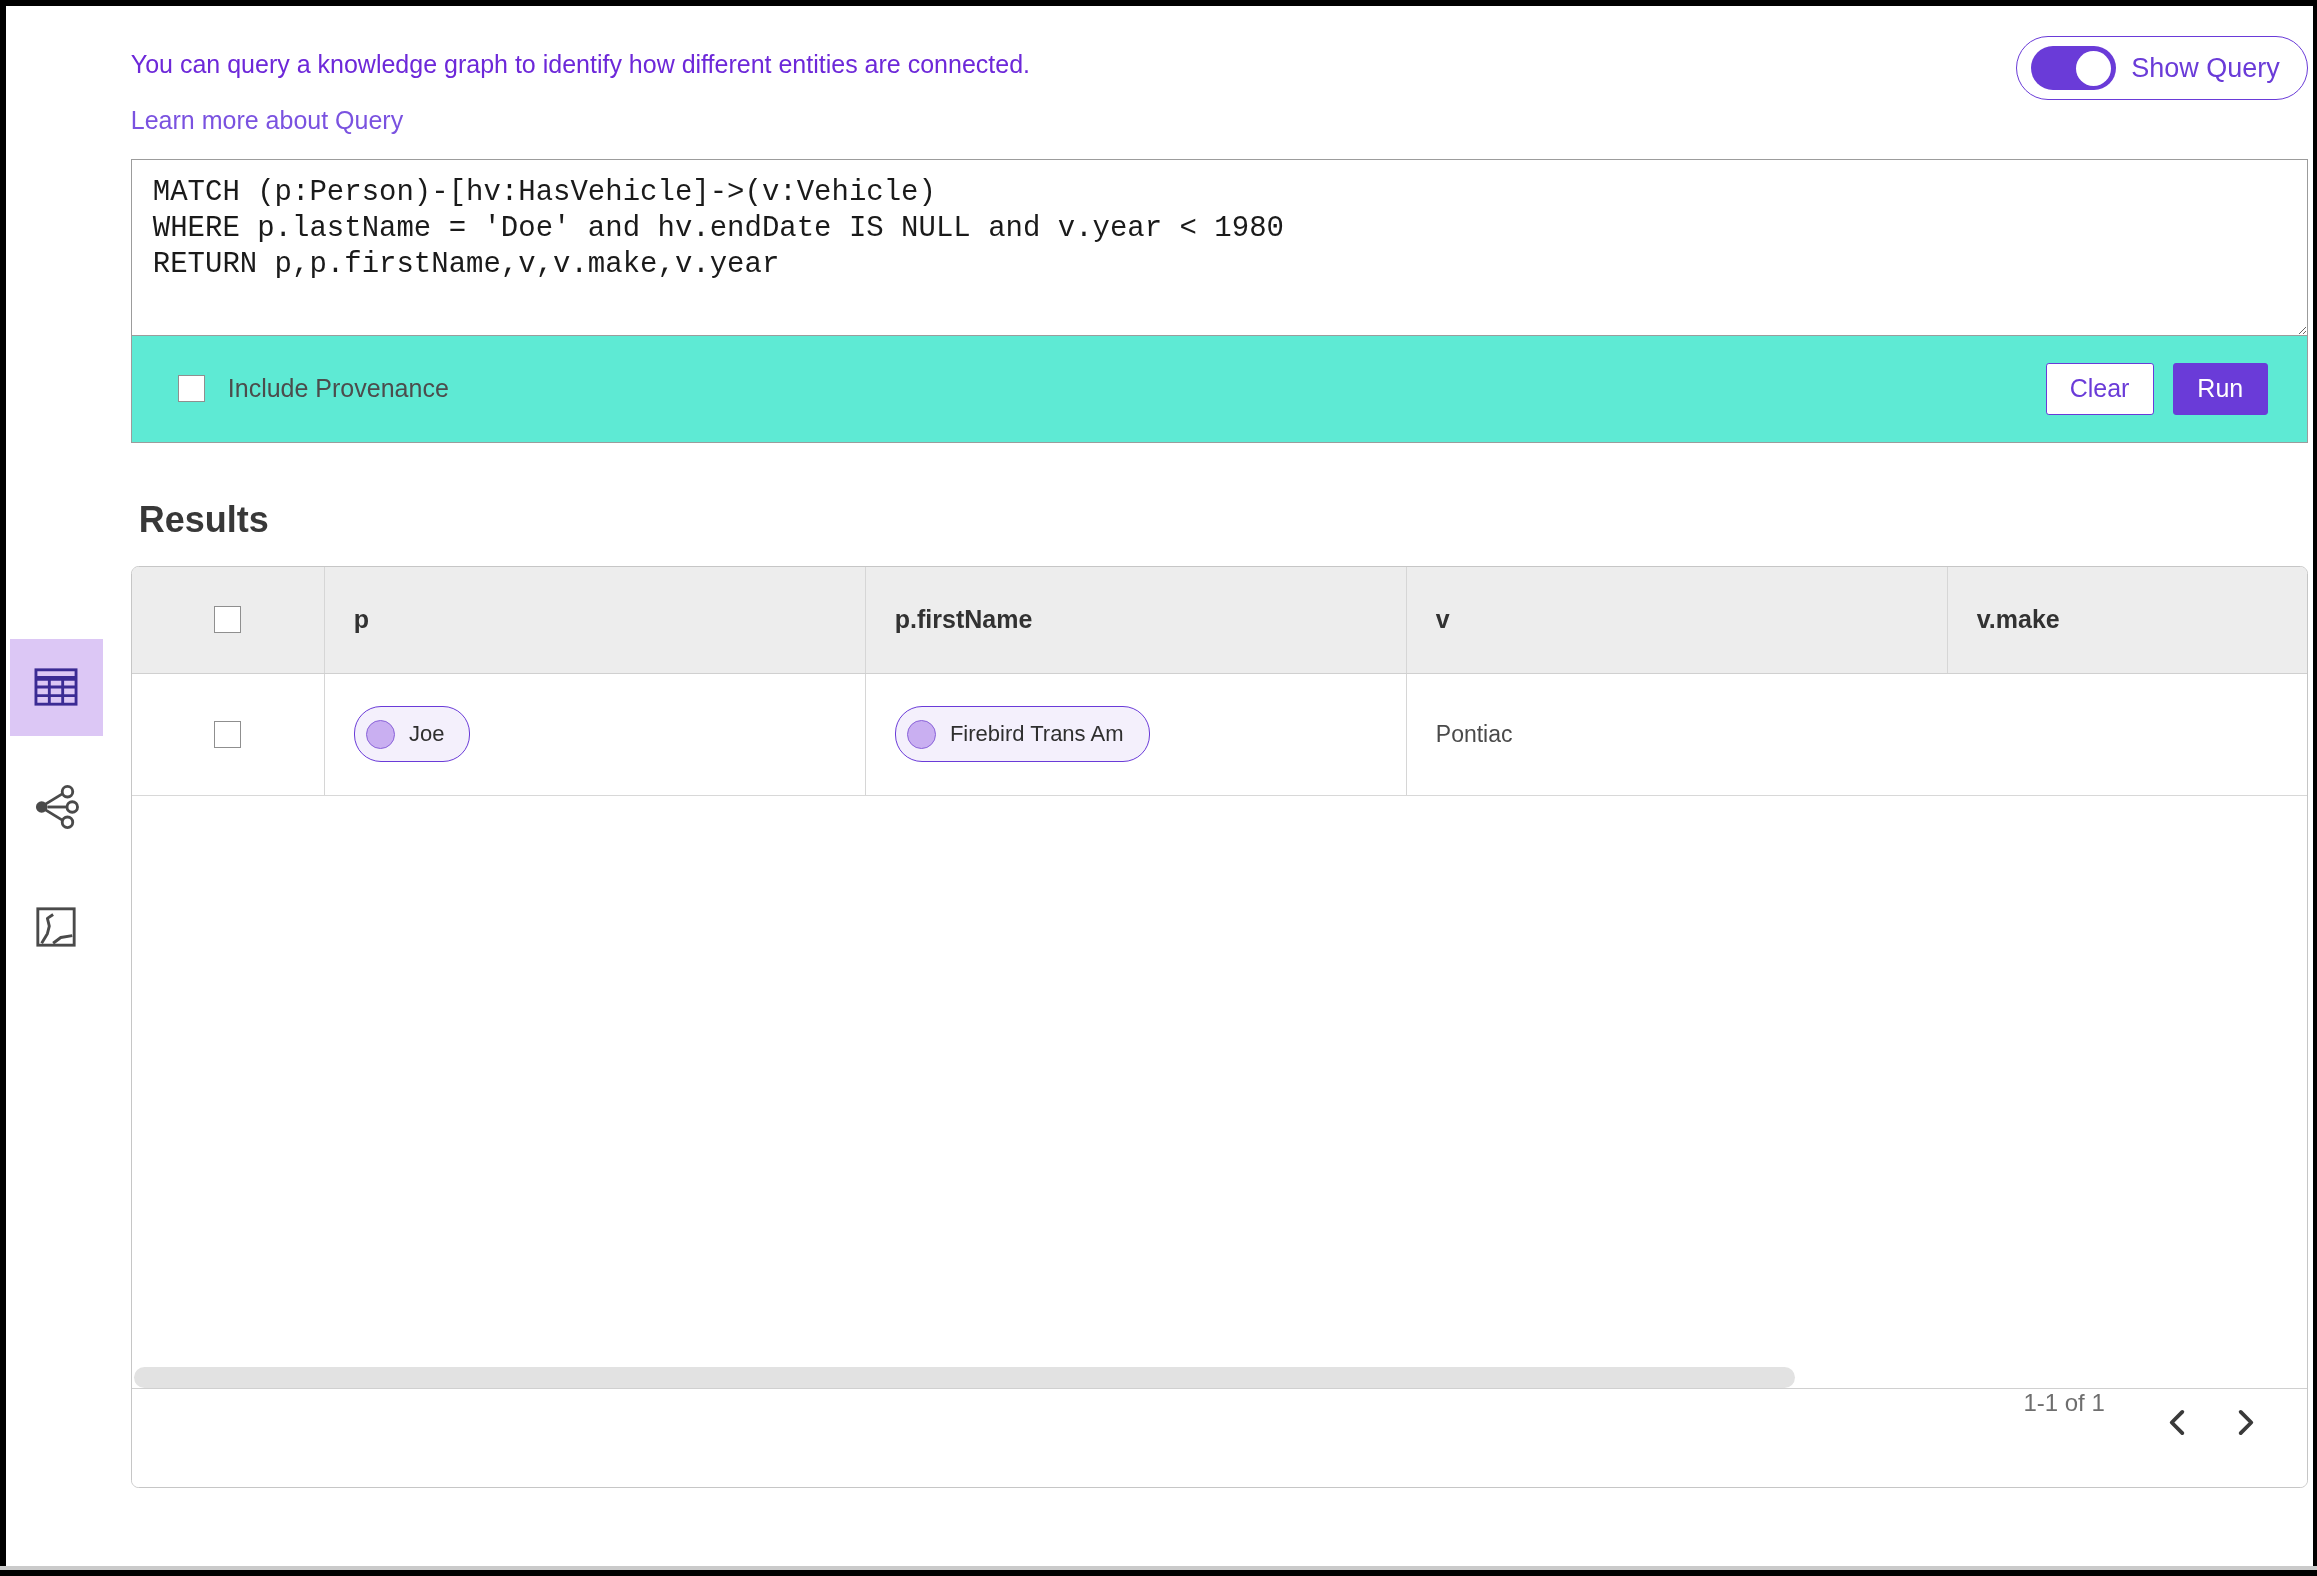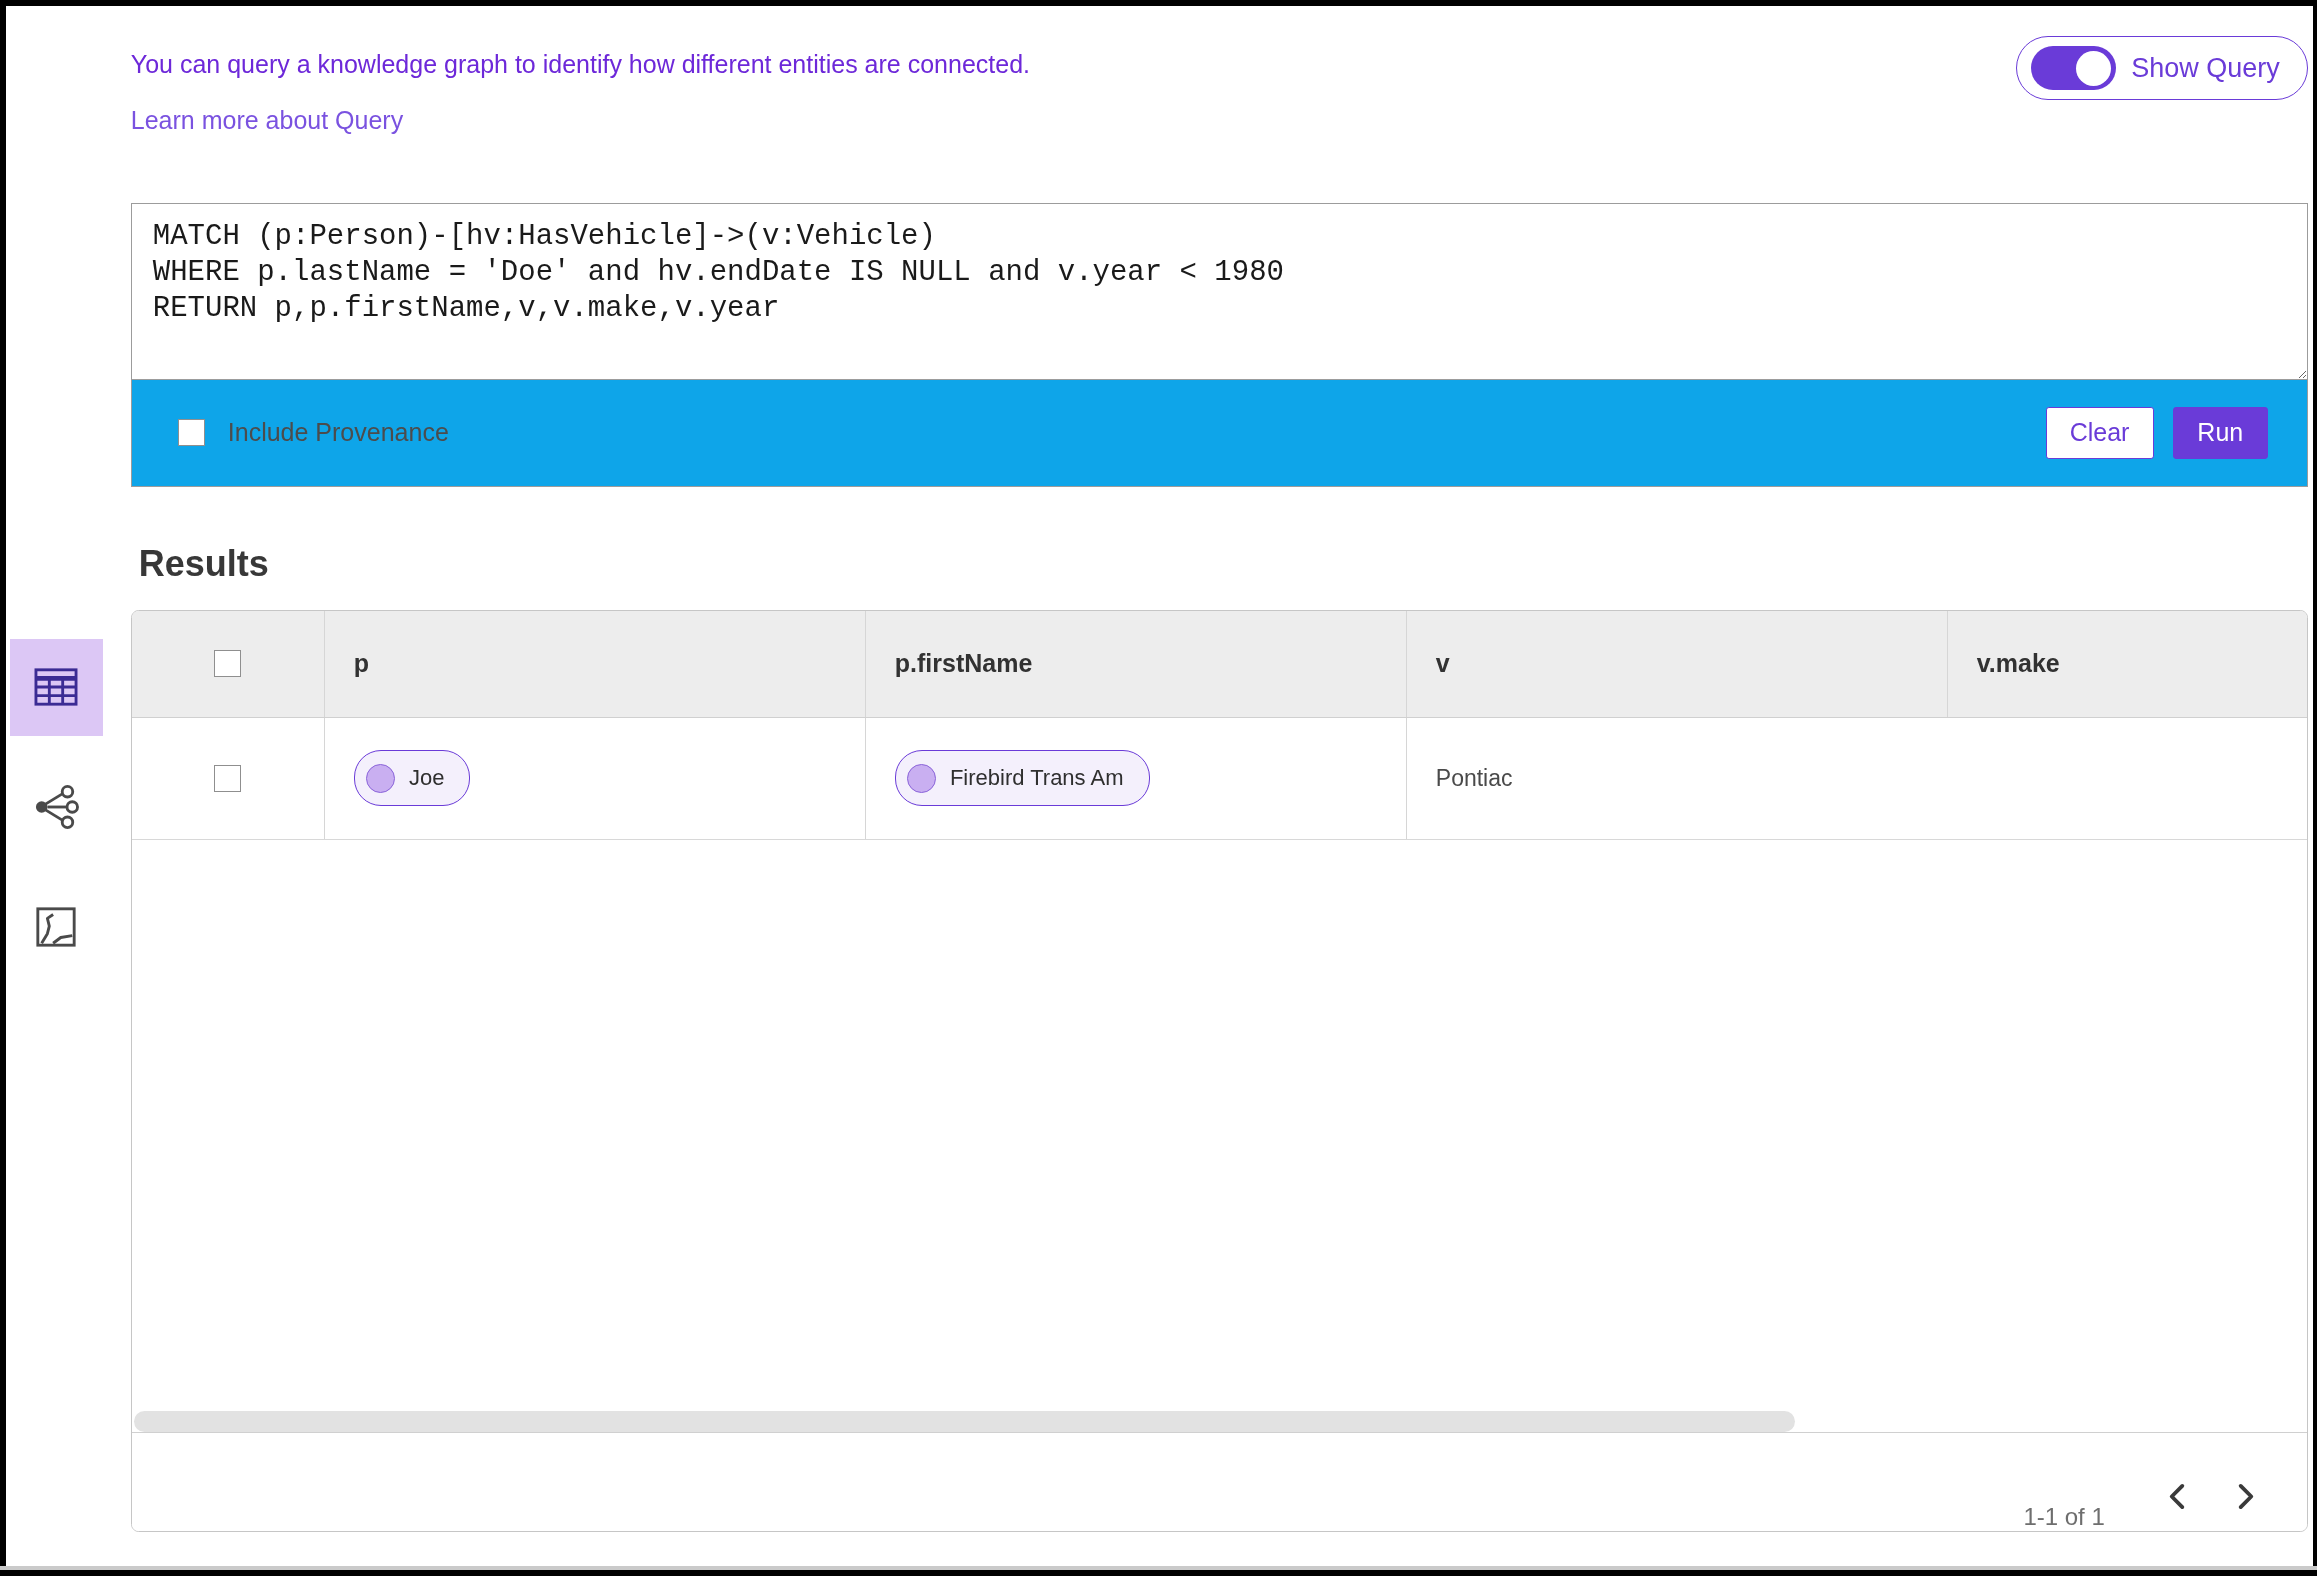--- a/index.html
+++ b/index.html
@@ -25,21 +25,21 @@
     position:absolute;right:0;top:-13.5px;height:62px;
     border:1.9px solid #6a3bd8;border-radius:35px;
     display:inline-flex;align-items:center;gap:15.4px;
     padding:0 27px 0 13.5px;background:#fff;cursor:pointer;
   }
   .toggle-track{position:relative;width:85px;height:44px;border-radius:22px;background:#6a3bd8;}
   .toggle-knob{position:absolute;top:4.8px;right:4.8px;width:35px;height:35px;border-radius:50%;background:#fff;}
   .show-query-label{font-size:27px;color:#6a3bd8;}
 
   
-  .query-panel{margin-top:68px;border:1px solid #9c9c9c;background:#0ea5e9;}
+  .query-panel{margin-top:24px;border:1px solid #9c9c9c;background:#5eead4;}
   .code-area{
     display:block;width:100%;height:176px;box-sizing:border-box;
     border:none;border-bottom:1px solid #9c9c9c;outline:none;
     padding:15.4px 21px;font-family:"Liberation Mono","DejaVu Sans Mono",monospace;
     font-size:29px;line-height:36px;color:#1a1a1a;resize:vertical;background:#fff;
   }
   .controls-row{height:106px;display:flex;align-items:center;padding:0 39px 0 46px;}
   .checkbox{width:27px;height:27px;border:1.9px solid #8f8f8f;background:#fff;box-sizing:border-box;}
   .include-label{margin-left:23px;font-size:25px;color:#4c4c4c;}
   .spacer{flex:1;}
@@ -82,21 +82,21 @@
   .entity-dot{width:29px;height:29px;border-radius:50%;background:#c9aff1;border:1.9px solid #8a63d9;box-sizing:border-box;}
   .pill-label{font-size:22px;color:#2f2f2f;}
 
   .h-scrollbar{
     position:absolute;left:1.9px;top:800px;width:1661px;height:21px;
     background:#e2e2e2;border-radius:10.6px;cursor:pointer;
   }
   .t-footer{
     position:absolute;left:0;right:0;bottom:0;height:98px;
     border-top:1px solid #d0d0d0;background:#fff;
-    display:flex;align-items:flex-end;justify-content:flex-end;
+    display:flex;align-items:flex-start;justify-content:flex-end;
   }
   .range-label{font-size:24px;color:#6e6e6e;}
   .pager-btn{width:68px;height:68px;display:flex;align-items:center;justify-content:center;cursor:pointer;}
   .pager-btn.prev{margin-left:39px;}
   .pager-btn.next{margin-right:27px;}
 </style>
 </head>
 <body>
 
 <div class="page">

